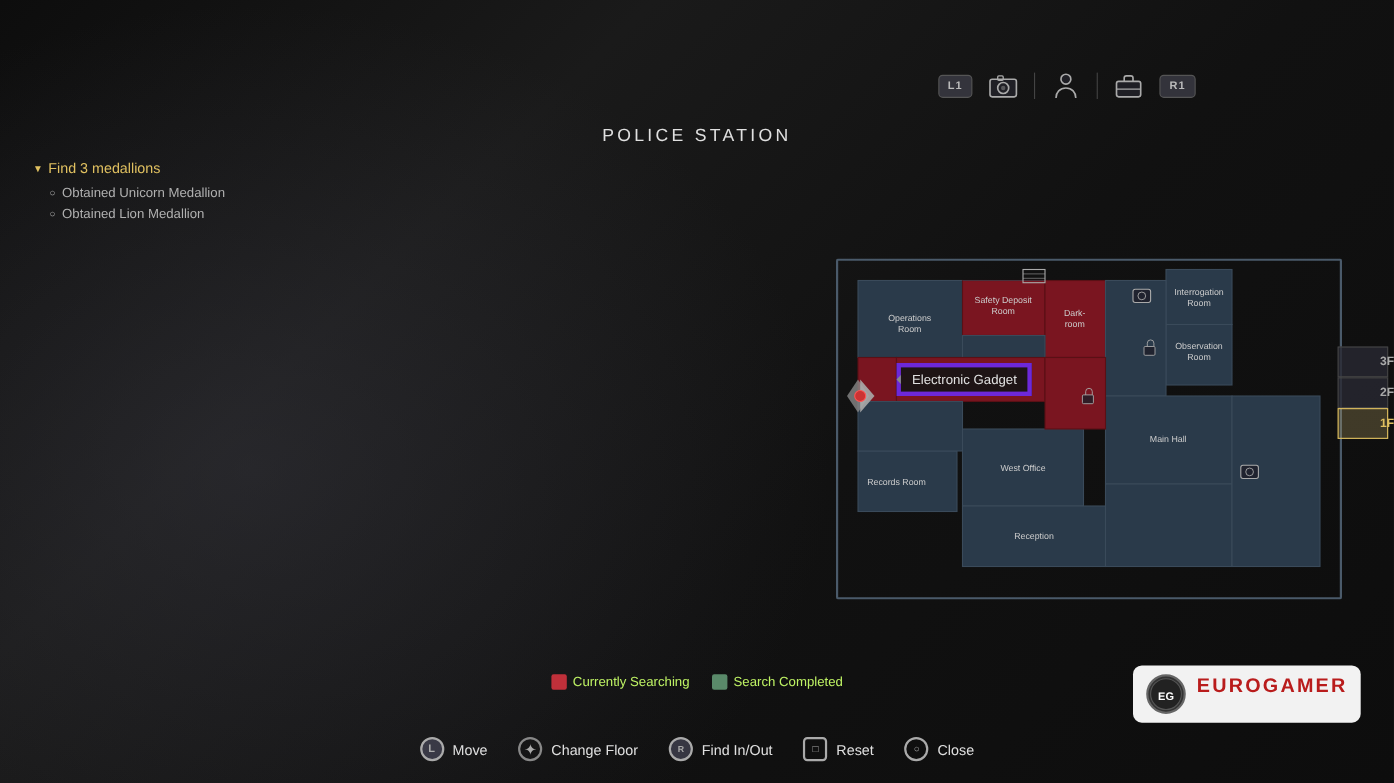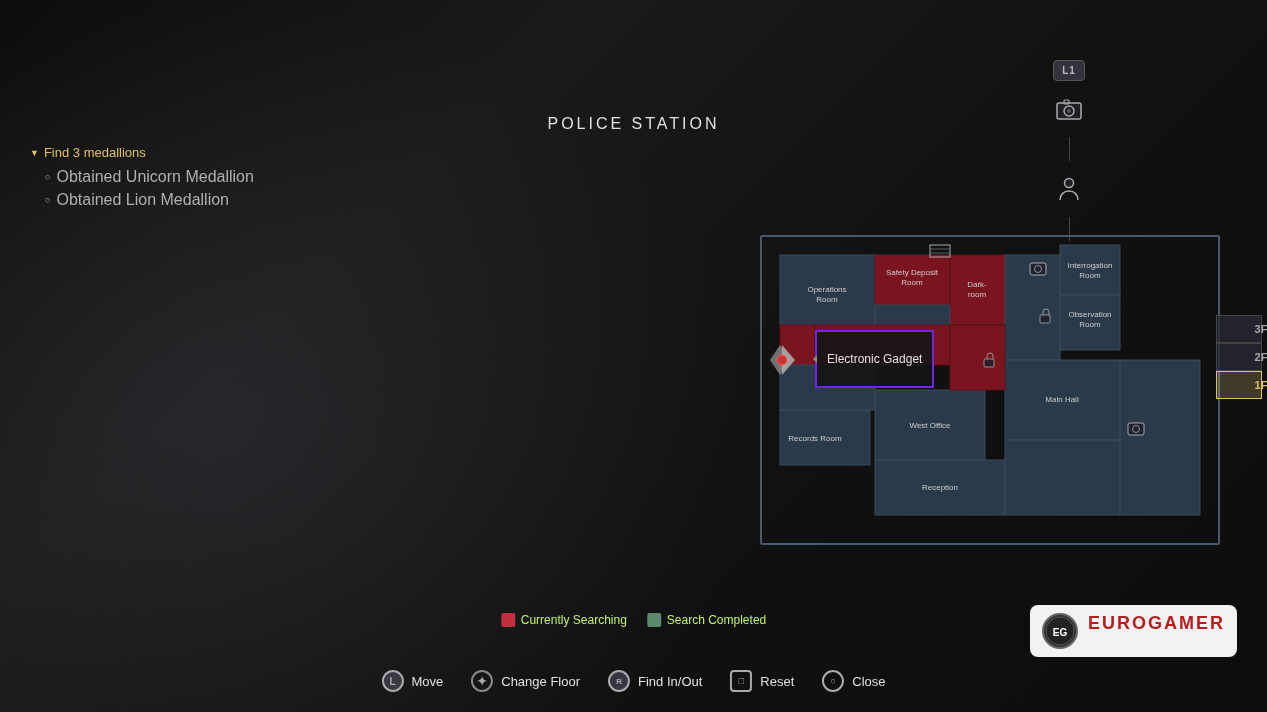--- a/index.html
+++ b/index.html
@@ -75,21 +75,21 @@
       gap: 5px;
     }
 
     .obj-header::before {
       content: '▼';
       font-size: 9px;
       color: #e0c060;
     }
 
     .obj-item {
-      font-size: 16px;
+      font-size: 12px;
       color: #b0b0b0;
       margin-bottom: 5px;
       padding-left: 15px;
       display: flex;
       align-items: center;
       gap: 6px;
     }
 
     .obj-item::before {
       content: '○';
@@ -254,24 +254,24 @@
       letter-spacing: 2px;
       text-transform: uppercase;
     }
 
     
     .map-tooltip {
       position: absolute;
       top: 95px;
       left: 55px;
       background: rgba(20,20,20,0.9);
-      border: 2px solid #6d28d9;
+      border: 4px solid #6d28d9;
       color: #e0e0e0;
       font-size: 12px;
-      padding: 20px 10px;
+      padding: 4px 10px;
       white-space: nowrap;
       z-index: 20;
     }
 
     .map-tooltip::before {
       content: '';
       position: absolute;
       left: -8px;
       top: 50%;
       transform: translateY(-50%);
@@ -290,21 +290,20 @@
       font-size: 20px;
     }
 
     .top-icons-row {
       position: absolute;
       top: 60px;
       right: 180px;
       display: flex;
       align-items: center;
       gap: 10px;
-      flex-direction: column;
     }
 
     .top-icon-badge {
       background: rgba(60,60,70,0.8);
       border: 1px solid #555;
       border-radius: 4px;
       padding: 4px 8px;
       color: #bbb;
       font-size: 10px;
       font-weight: bold;

